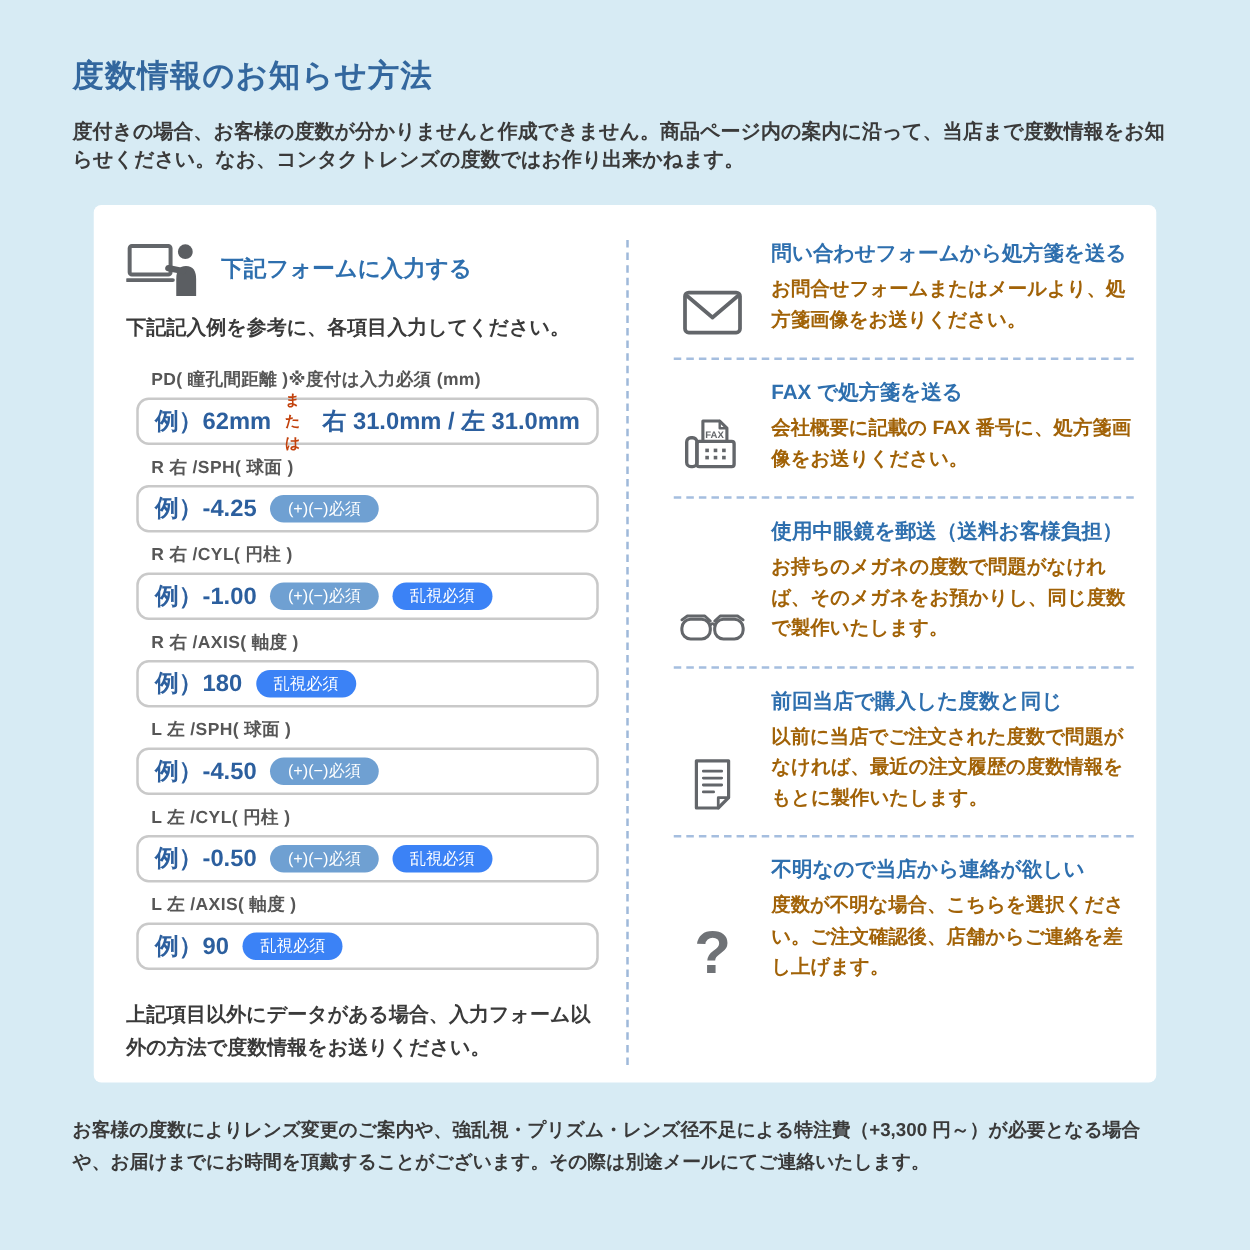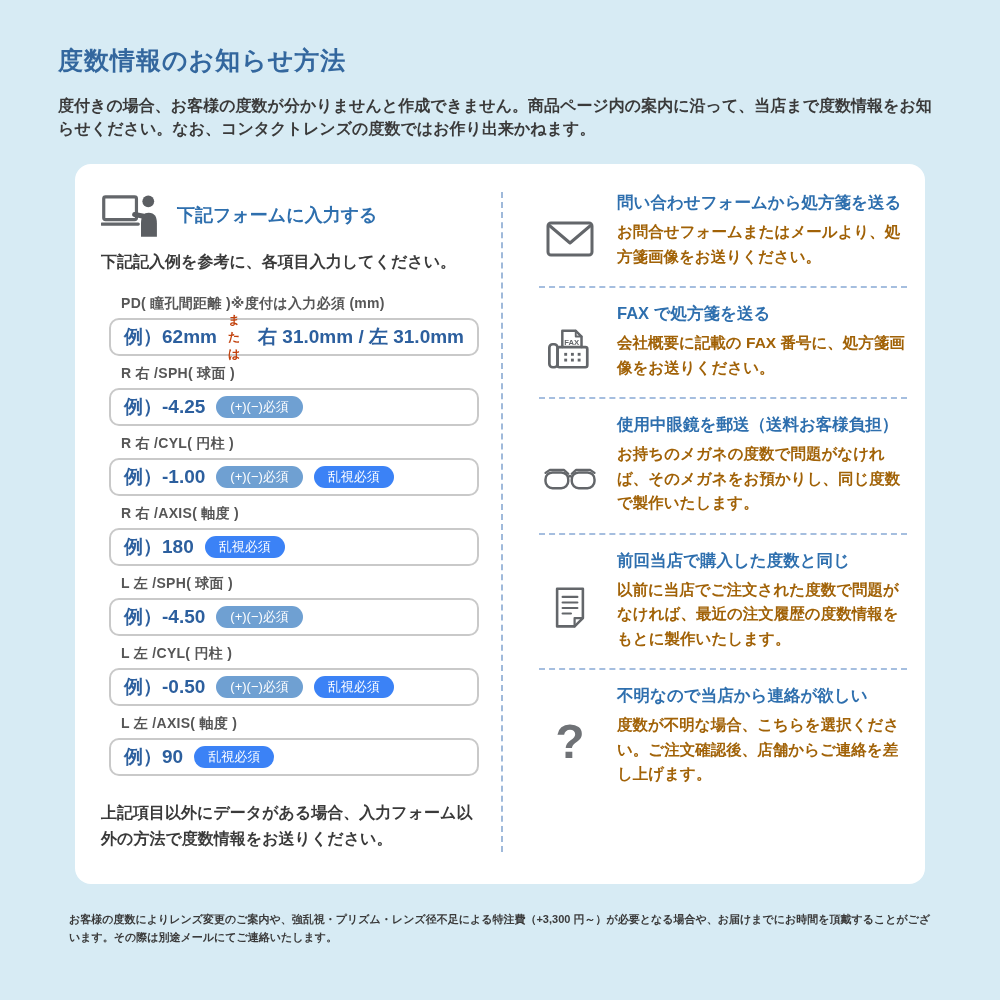--- a/index.html
+++ b/index.html
@@ -22,25 +22,25 @@
   }
   .intro {
     font-size: 16px;
     font-weight: 600;
     line-height: 1.45;
     color: #3a3a3a;
     margin: 0 3px 24px 3px;
   }
   .card {
     background: #ffffff;
-    border-radius: 16px;
+    border-radius: 6px;
     width: 850px;
     margin: 0 auto 26px auto;
     display: flex;
-    padding: 28px 18px 32px 24px;
+    padding: 28px 18px 14px 24px;
   }
   .card-left {
     width: 404px;
     flex: none;
     padding-right: 22px;
     border-right: 2px dashed #9fb9da;
   }
   .card-right {
     flex: 1;
     padding-left: 36px;
@@ -88,32 +88,32 @@
     color: #3a3a3a;
   }
   .method { display: flex; padding: 15px 0 17px 0; }
   .method:first-child { padding-top: 0; }
   .method + .method { border-top: 2px dashed #a5bedf; }
   .method-icon-col {
     width: 62px;
     flex: none;
     display: flex;
     justify-content: center;
-    align-items: center;
+    align-items: flex-end;
     padding-top: 16px;
   }
   .method-text { flex: 1; padding-left: 16px; }
   .method-heading { color: #2e6fae; font-size: 16.5px; font-weight: bold; margin-bottom: 6px; }
   .method-body { font-size: 15.5px; font-weight: 600; line-height: 1.58; color: #a16207; }
   .footer-note {
-    font-size: 11px;
+    font-size: 15px;
     font-weight: 600;
     line-height: 1.7;
     color: #3a3a3a;
-    margin: 0 14px;
+    margin: 0 3px;
   }
   .icon-stroke { stroke: #63666a; fill: none; stroke-linecap: round; stroke-linejoin: round; }
   .icon-fill { fill: #5b5e62; }
   .question-glyph {
     font-size: 48px;
     font-weight: bold;
     color: #6f7276;
     line-height: 1;
     padding-top: 2px;
   }

